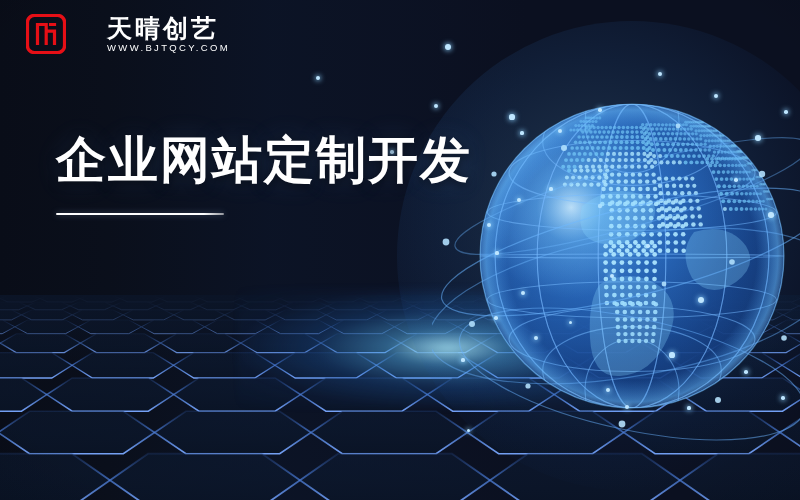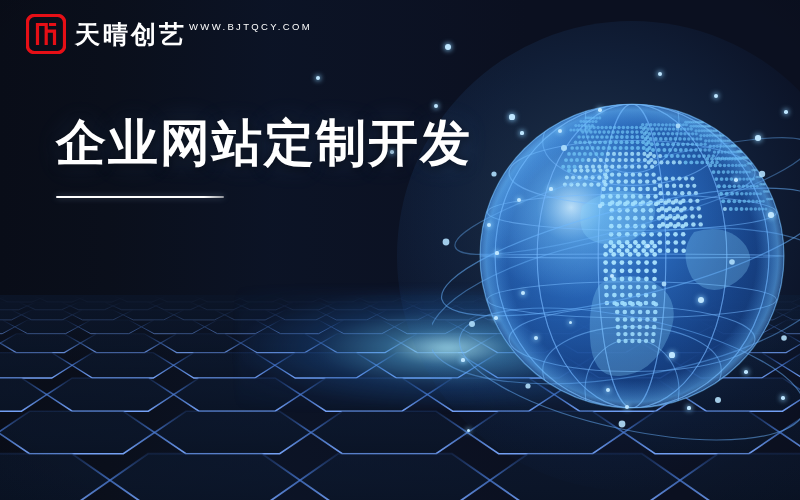--- a/index.html
+++ b/index.html
@@ -99,21 +99,21 @@
     display: flex;
     align-items: center;
     gap: 9px;
     z-index: 6;
   }
   .logo-mark {
     width: 40px;
     height: 40px;
     flex: 0 0 auto;
   }
-  .logo-text { display: flex; flex-direction: row; gap: 2px; }
+  .logo-text { display: flex; flex-direction: column; gap: 2px; margin-left: 32px; }
   .logo-cn {
     font-family: "Liberation Sans", "DejaVu Sans", sans-serif;
     font-size: 25px;
     font-weight: 700;
     color: #ffffff;
     letter-spacing: 3px;
     line-height: 1;
   }
   .logo-url {
     font-family: "Liberation Sans", "DejaVu Sans", sans-serif;
@@ -121,21 +121,21 @@
     font-weight: 400;
     color: #ffffff;
     letter-spacing: 2.35px;
     line-height: 1;
   }
 
   
   .copy {
     position: absolute;
     left: 56px;
-    top: 115px;
+    top: 132px;
     z-index: 5;
   }
   .headline {
     font-family: "Liberation Serif", "DejaVu Serif", serif;
     font-size: 50px;
     font-weight: 700;
     color: #ffffff;
     letter-spacing: 2px;
     line-height: 1.12;
     margin: 0;

